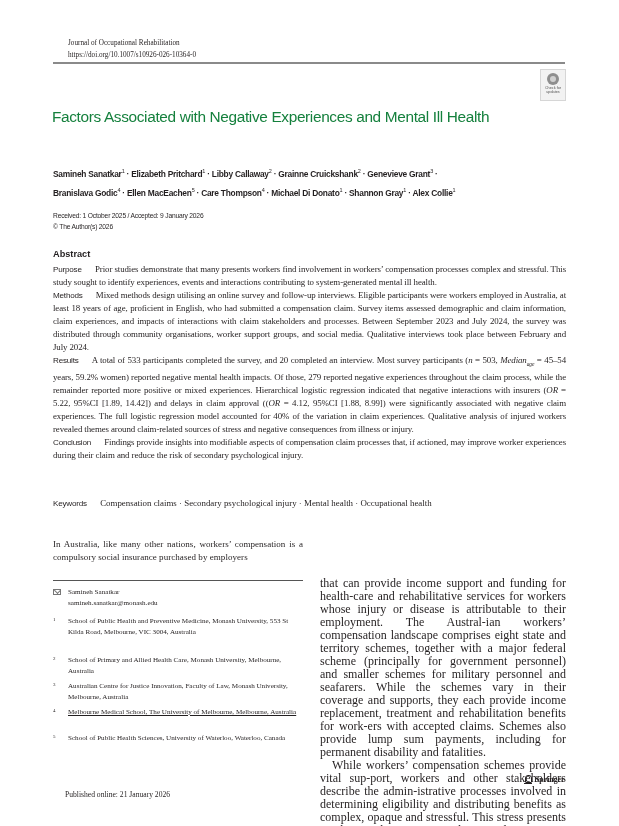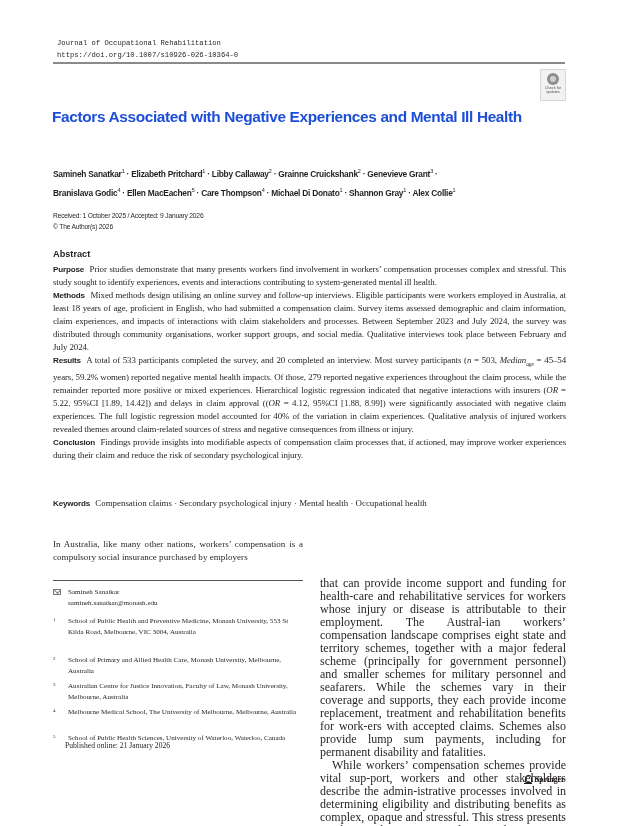--- a/index.html
+++ b/index.html
@@ -1,49 +1,49 @@
 <!DOCTYPE html>
 <html><head>
 <meta charset="utf-8">
 <style>
   html, body { margin: 0; padding: 0; background: #ffffff; }
   body { width: 619px; height: 826px; position: relative; overflow: hidden; color: #231f20; }
   .abs { position: absolute; }
 
-  .journal { left: 57px; top: 38px; font-size: 7.2px; line-height: 11.5px; font-family: Liberation Mono, monospace; color: #231f20; }
+  .journal { left: 68px; top: 38px; font-size: 7.2px; line-height: 11.5px; font-family: Liberation Serif, serif; color: #231f20; }
   .rule-top { left: 53px; top: 62px; width: 512px; height: 2px; background: #8a8a8a; }
   .cfu { left: 540px; top: 69px; width: 24px; height: 30px; border: 1px solid #d6d6d6; background: #f2f2f2; text-align: center; }
   .cfu .circ { width: 12px; height: 12px; border-radius: 50%; background: #8e8e8e; margin: 3px auto 1px; position: relative; }
   .cfu .circ::after { content: ""; position: absolute; left: 3px; top: 3px; width: 6px; height: 6px; border-radius: 50%; background: #d0d0d0; }
   .cfu .t { font-size: 3.8px; line-height: 4px; color: #555; font-family: "Liberation Sans", sans-serif; }
 
-  .title { left: 52px; top: 106px; width: 520px; font-family: "Liberation Sans", sans-serif; font-weight: bold; font-size: 15.4px; line-height: 21px; letter-spacing: -0.35px; color: #1d4ed8; }
+  .title { left: 52px; top: 106px; width: 520px; font-family: "Liberation Sans", sans-serif; font-weight: normal; font-size: 15.4px; line-height: 21px; letter-spacing: -0.35px; color: #15803d; }
   .authors { left: 53px; top: 163px; width: 520px; font-family: "Liberation Sans", sans-serif; font-size: 8.4px; line-height: 16px; letter-spacing: -0.25px; font-weight: 600; color: #231f20; }
   .authors sup { font-size: 5.5px; font-weight: normal; }
   .dates { left: 53px; top: 210px; font-family: "Liberation Sans", sans-serif; font-size: 6.7px; line-height: 11px; letter-spacing: -0.2px; }
 
   .abstract-h { left: 53px; top: 249px; font-family: "Liberation Sans", sans-serif; font-weight: bold; font-size: 9.2px; text-align: right; }
   .abs-block { left: 53px; top: 263px; width: 513px; font-family: "Liberation Serif", serif; font-size: 8.9px; line-height: 13px; text-align: justify; letter-spacing: -0.1px; }
   .abs-block p { margin: 0; }
-  .lbl { font-family: "Liberation Sans", sans-serif; font-weight: bold; font-size: 8.1px; letter-spacing: -0.2px; margin-right: 3px; }
+  .lbl { font-family: "Liberation Sans", sans-serif; font-weight: normal; font-size: 8.1px; letter-spacing: -0.2px; margin-right: 11px; }
   .kw { left: 53px; top: 498px; width: 513px; font-family: "Liberation Serif", serif; font-size: 8.9px; }
 
   .col-left { left: 53px; top: 538px; width: 250px; font-family: "Liberation Serif", serif; font-size: 9px; line-height: 13px; text-align: justify; letter-spacing: 0.05px; }
   .rule-fn { left: 53px; top: 580px; width: 250px; height: 1px; background: #555; }
   .fn { left: 53px; width: 250px; font-family: "Liberation Serif", serif; font-size: 7.1px; line-height: 10.5px; }
   .fn .num { position: absolute; left: 0; top: -1px; font-size: 5px; }
   .fn .body { margin-left: 15px; }
   .mail-icon { position: absolute; left: 0; top: 2px; width: 8px; height: 6px; border: 0.8px solid #777; box-sizing: border-box; }
   .mail-icon::before { content: ""; position: absolute; left: 1px; top: -2px; width: 4px; height: 4px; border-right: 0.8px solid #777; border-bottom: 0.8px solid #777; transform: rotate(45deg); }
 
   .col-right { left: 320px; top: 538px; width: 246px; font-family: Liberation Serif, serif; font-size: 12px; line-height: 13px; text-align: justify; margin-top: 39px; }
   .col-right p { margin: 0; }
   .col-right .indent { text-indent: 12px; }
 
-  .published { left: 53px; top: 741px; font-family: "Liberation Serif", serif; font-size: 7.6px; padding-left: 12px; }
+  .published { left: 53px; top: 790px; font-family: "Liberation Serif", serif; font-size: 7.6px; padding-left: 12px; }
   .springer { left: 524px; top: 775px; font-family: "Liberation Serif", serif; font-weight: bold; font-size: 7.8px; display: flex; align-items: flex-start; gap: 3px; }
   .springer-icon { width: 8px; height: 9px; position: relative; }
   .springer-icon::before { content: ""; position: absolute; left: 1px; top: 0; width: 5px; height: 6px; border: 0.9px solid #231f20; border-radius: 3px 3px 1px 1px; }
   .springer-icon::after { content: ""; position: absolute; left: 0; bottom: 0; width: 8px; height: 1px; background: #231f20; }
   i { font-style: italic; }
   sub { font-size: 5.5px; }
 </style>
 </head>
 <body>
 
@@ -116,21 +116,21 @@
   <div class="body">School of Public Health and Preventive Medicine, Monash University, 553 St Kilda Road, Melbourne, VIC 3004, Australia</div>
 </div>
 <div class="abs fn" style="top:655px;">
   <span class="num">2</span>
   <div class="body">School of Primary and Allied Health Care, Monash University, Melbourne, Australia</div>
 </div>
 <div class="abs fn" style="top:681px;">
   <span class="num">3</span>
   <div class="body">Australian Centre for Justice Innovation, Faculty of Law, Monash University, Melbourne, Australia</div>
 </div>
-<div class="abs fn" style="top:707px;">
+<div class="abs fn" style="top:707px;text-decoration:underline;">
   <span class="num">4</span>
   <div class="body">Melbourne Medical School, The University of Melbourne, Melbourne, Australia</div>
 </div>
 <div class="abs fn" style="top:733px;">
   <span class="num">5</span>
   <div class="body">School of Public Health Sciences, University of Waterloo, Waterloo, Canada</div>
 </div>
 
 <div class="abs col-right">
   <p>that can provide income support and funding for health-care and rehabilitative services for workers whose injury or disease is attributable to their employment. The Austral-ian workers’ compensation landscape comprises eight state and territory schemes, together with a major federal scheme (principally for government personnel) and smaller schemes for military personnel and seafarers. While the schemes vary in their coverage and supports, they each provide income replacement, treatment and rehabilitation benefits for work-ers with accepted claims. Schemes also provide lump sum payments, including for permanent disability and fatalities.</p>

